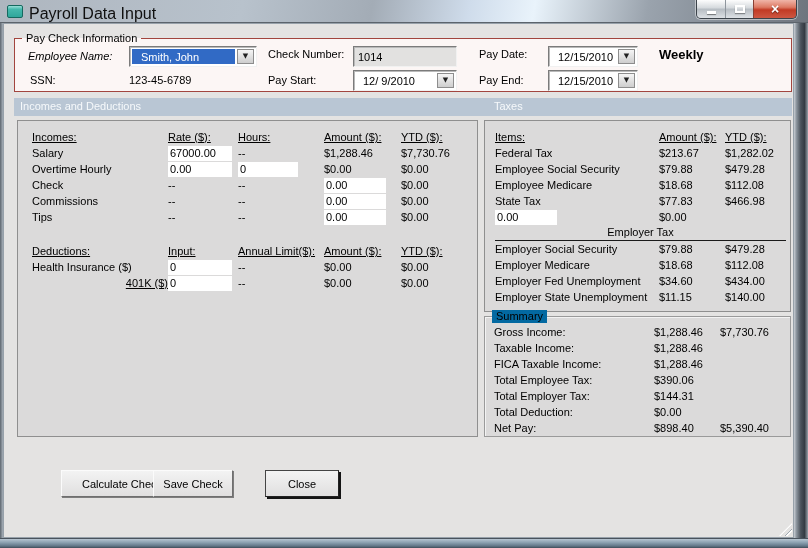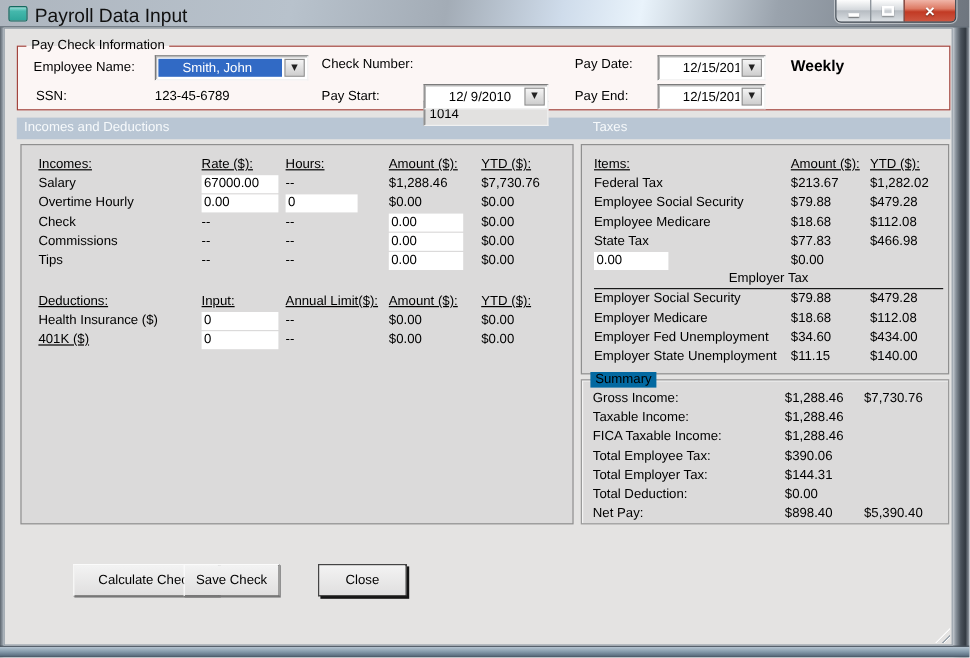--- a/index.html
+++ b/index.html
@@ -49,21 +49,21 @@
   .paycheck .gb-legend { background:linear-gradient(180deg,#e4e3e2 46%,#fcf6f5 46%); }
   .summarybox .gb-frame { border-color:#9a9a9a; background:#dbdada; box-shadow:inset 1px 1px 0 #f3f3f3; }
   .summarybox .gb-legend { background:#0369a1; }
 
   .paycheck { left:10px; top:8px; width:778px; height:60px; }
   .pc-item { position:absolute; white-space:nowrap; z-index:1; }
 
   
   .sunken { border:1px solid; border-color:#7b7b7b #f1f1f1 #f1f1f1 #7b7b7b; box-shadow:inset 1px 1px 0 #b9b9b9; }
   .combo { display:flex; align-items:stretch; background:#fff; }
-  .combo-sel { flex:1; display:flex; align-items:center; padding:1px 20px; overflow:hidden; white-space:nowrap; }
+  .combo-sel { flex:1; display:flex; align-items:center; padding:1px 9px; overflow:hidden; white-space:nowrap; }
   .combo-sel.hilite { background:#316ac5; color:#fff; margin:2px 0 2px 2px; }
   .dd-btn { width:17px; margin:2px; display:flex; align-items:center; justify-content:center;
             background:linear-gradient(180deg,#f5f5f5,#cecece); border:1px solid #8d8d8d; }
   .dd-arrow { font-size:7px; color:#222; line-height:1; font-family:"DejaVu Sans",sans-serif; }
   .readonly-box { background:#e2e1e0; padding:2px 4px; display:flex; align-items:center; }
   .flat-input { border:0; background:#fff; font:inherit; height:15px; padding:0 2px; }
 
   
   .section-bar { position:absolute; left:10px; top:74px; width:778px; height:18px;
                  background:#b9c6d4; color:#f6f9fb; }
@@ -74,21 +74,21 @@
   .panel { position:absolute; background:#dbdada; border:1px solid #8f8f8f; }
   .panel-left  { left:13px;  top:96px; width:461px; height:317px; padding:8px 0 0 14px; }
   .panel-taxes { left:480px; top:96px; width:307px; height:192px; padding:8px 0 0 10px; }
   .summarybox  { left:480px; top:286px; width:307px; height:127px; }
   .sum-content { position:absolute; left:0; right:0; top:14px; padding-left:10px; }
 
   .row16 { height:16px; display:grid; align-items:center; white-space:nowrap; }
   .inc-grid { grid-template-columns:136px 70px 86px 77px auto; }
   .tax-grid { grid-template-columns:164px 66px auto; }
   .sum-grid { grid-template-columns:160px 66px auto; }
-  .u { text-decoration:underline; }
+  .u { text-decoration:underline;text-align:right; }
   .ded-block { margin-top:18px; }
   .tax-divider { height:15px; margin:1px 4px 0 0; text-align:center; border-bottom:1px solid #1a1a1a; }
 
   
   .btn { position:absolute; top:446px; height:27px; font:inherit; text-align:center;
          background:linear-gradient(180deg,#f3f3f3,#e0dfdf);
          border:1px solid; border-color:#fbfbfb #6f6f6f #6f6f6f #fbfbfb;
          box-shadow:1px 1px 0 #7d7d7d; cursor:default; }
   .btn-calc  { left:27px;  width:122px;margin-left:30px; }
   .btn-save  { left:149px; width:80px; }
@@ -120,30 +120,30 @@
   <div class="frame-left"></div>
   <div class="frame-right"></div>
   <div class="frame-bottom"></div>
 
   <div class="client">
 
     <div class="groupbox paycheck">
       <div class="gb-frame"></div>
       <span class="gb-legend">Pay Check Information</span>
 
-      <span class="pc-item" style="left:14px;top:18px;">Employee Name:</span>
+      <span class="pc-item" style="left:14px;top:18px;font-style:italic;">Employee Name:</span>
       <div class="pc-item combo sunken" style="left:115px;top:14px;width:128px;height:21px;">
         <span class="combo-sel hilite">Smith, John</span>
         <span class="dd-btn">
             <span class="dd-arrow">▼</span>
           </span>
       </div>
 
       <span class="pc-item" style="left:254px;top:16px;">Check Number:</span>
-      <div class="pc-item sunken readonly-box" style="left:339px;top:14px;width:104px;height:21px;margin-top:38px;">
+      <div class="pc-item sunken readonly-box" style="left:339px;top:14px;width:104px;height:21px;">
         <span>1014</span>
       </div>
 
       <span class="pc-item" style="left:465px;top:16px;">Pay Date:</span>
       <div class="pc-item combo sunken" style="left:534px;top:14px;width:90px;height:21px;">
         <span class="combo-sel">12/15/2010</span>
         <span class="dd-btn">
             <span class="dd-arrow">▼</span>
           </span>
       </div>

